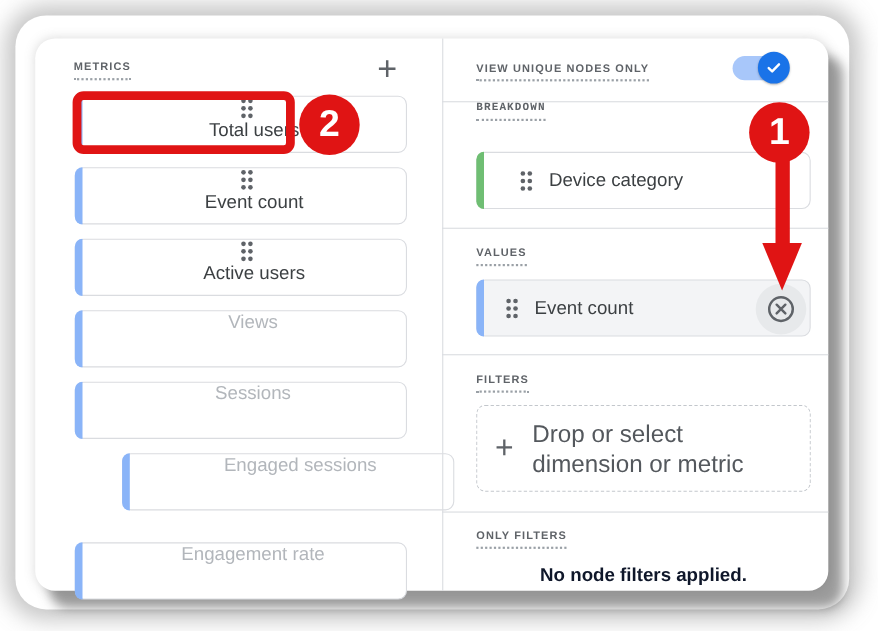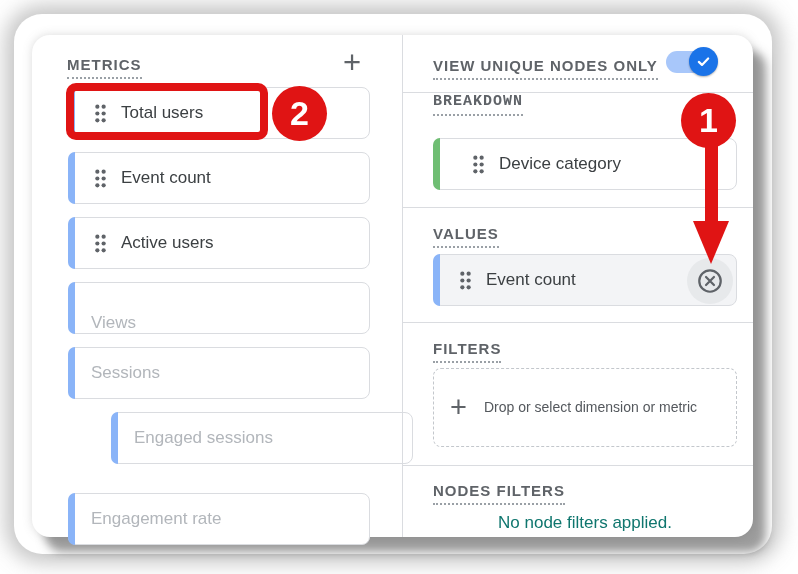--- a/index.html
+++ b/index.html
@@ -23,21 +23,21 @@
     left: 32px; top: 35px; width: 721px; height: 502px;
     background: #ffffff;
     border-radius: 18px;
     box-shadow: 13px 15px 10px rgba(75,75,75,0.55), 0 0 10px rgba(110,110,110,0.25);
     z-index: 1;
   }
   
   .sec-label {
     position: absolute;
     display: inline-block;
-    font-size: 15px;
+    font-size: 10px;
     font-weight: 700;
     letter-spacing: 1px;
     color: var(--label-gray);
     padding-bottom: 4px;
     border-bottom: 2px dotted #9aa0a6;
     white-space: nowrap;
   }
   
   .v-divider {
     position: absolute;
@@ -71,21 +71,21 @@
   }
   .chip.green::before { background: var(--green-accent); }
   .chip .handle { margin-right: 13px; flex: 0 0 auto; }
   .chip .chip-label {
     font-size: 17px;
     color: var(--chip-text);
     white-space: nowrap;
   }
   .chip.disabled { padding-left: 22px; }
   .chip.disabled .chip-label { color: var(--chip-disabled-text); }
-  .left-chips .chip { left: 36px; }
+  .left-chips .chip { left: 36px; flex-direction: column; }
   .right-col .chip { left: 401px; width: 304px; }
   .chip.values-chip { background: #f3f4f6; }
   
   .metrics-label { left: 35px; top: 21px; }
   .plus-btn {
     position: absolute;
     left: 304px; top: 12px;
     width: 32px; height: 32px;
     background: none; border: none;
     font-size: 31px; font-weight: 400;
@@ -142,36 +142,37 @@
     display: flex; align-items: center;
     cursor: pointer;
   }
   .dropzone .dz-plus {
     font-size: 29px; font-weight: 400;
     color: var(--label-gray);
     margin: 0 17px 0 16px;
   }
   .dropzone .dz-text {
     width: 235px;
-    font-size: 14px;
+    font-size: 22px;
     line-height: 27px;
     color: #54585d;
   }
   .empty-filters {
     position: absolute;
     left: 401px; top: 478px; width: 304px;
     text-align: center;
     font-size: 17px;
-    color: #0f766e;
+    color: #0f172a;
+    font-weight: bold;
   }
   
   .chip-m0 { top: 52px; }
   .chip-m1 { top: 117px; }
   .chip-m2 { top: 182px; }
-  .chip-m3 { top: 247px; align-items: flex-end; }
+  .chip-m3 { top: 247px; }
   .chip-m4 { top: 312px; }
   .chip-m5 { top: 377px; margin-left: 43px; }
   .chip-m6 { top: 458px; }
   
   .ann-box {
     position: absolute;
     left: 66px; top: 83px; width: 202px; height: 57px;
     border: 8px solid var(--red);
     border-radius: 10px;
     z-index: 50;
@@ -350,21 +351,21 @@
     <div class="h-divider" style="top:287px"></div>
 
     <span class="sec-label filters-label">FILTERS</span>
     <div class="dropzone">
       <span class="dz-plus">+</span>
       <span class="dz-text">Drop or select dimension or metric</span>
     </div>
 
     <div class="h-divider" style="top:430px"></div>
 
-    <span class="sec-label nodefilters-label">NODES FILTERS</span>
+    <span class="sec-label nodefilters-label">ONLY FILTERS</span>
     <div class="empty-filters">No node filters applied.</div>
 
   </div>
 </div>
 
 <div class="ann-box"></div>
 <div class="ann-circle two">2</div>
 <div class="ann-circle one">1</div>
 <div class="ann-shaft"></div>
 <div class="ann-head"></div>

